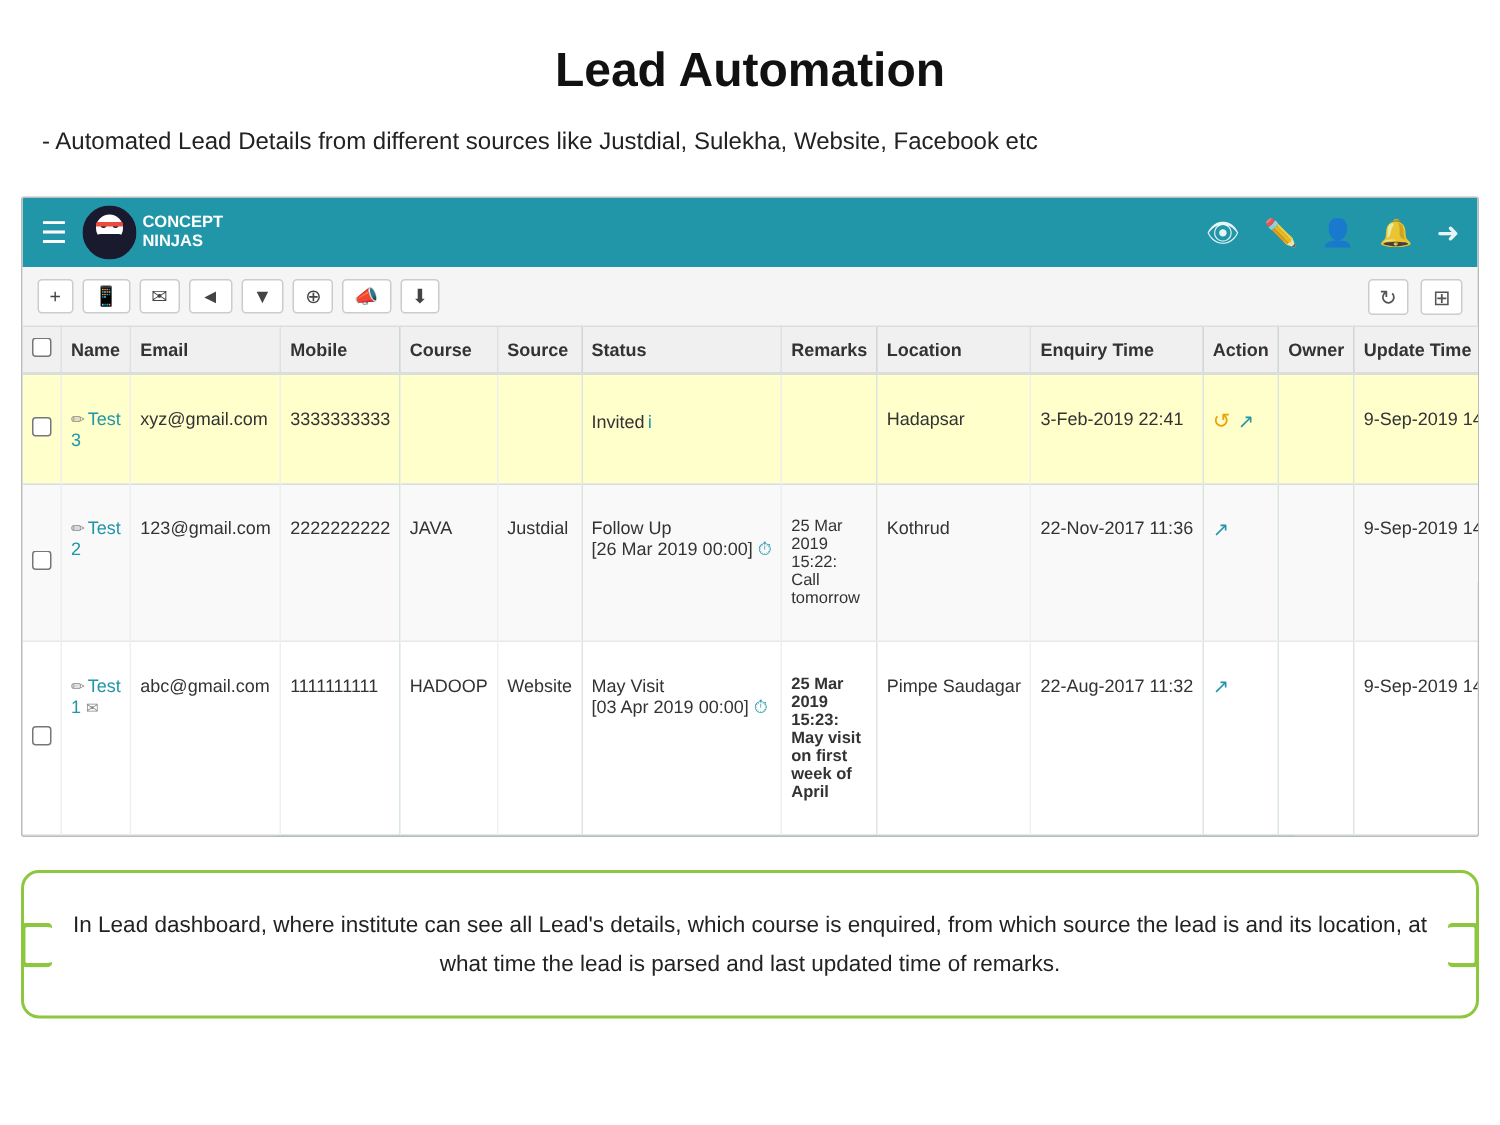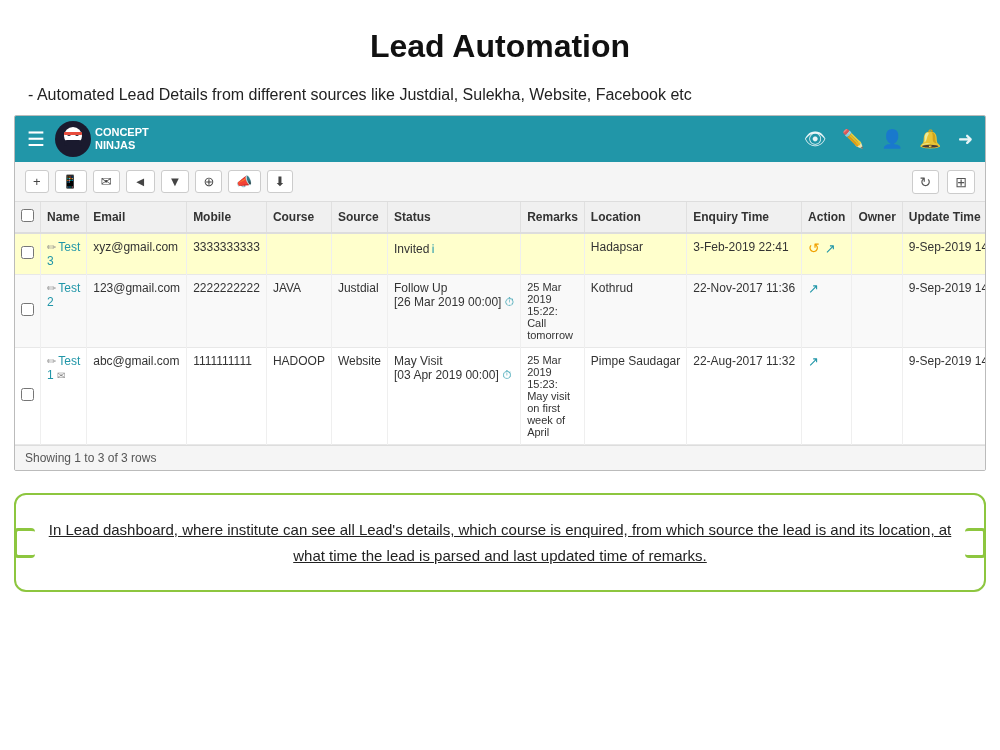--- a/index.html
+++ b/index.html
@@ -17,21 +17,21 @@
       font-size: 32px;
       font-weight: bold;
       padding: 28px 0 18px 0;
       color: #111;
     }
 
     
     .subtitle {
       font-size: 16px;
       color: #222;
-      padding: 0 28px 8px 28px;
+      padding: 0 28px 24px 28px;
       line-height: 1.5;
     }
 
     
     .crm-container {
       margin: 0 14px;
       border: 1px solid #bbb;
       border-radius: 2px;
       overflow: hidden;
     }
@@ -162,21 +162,21 @@
       width: 28px;
       text-align: center;
     }
     tbody tr {
       border-bottom: 1px solid #e8e8e8;
     }
     tbody tr:nth-child(odd) { background: #fff; }
     tbody tr:nth-child(even) { background: #f9f9f9; }
     tbody tr.highlight { background: #ffffcc; }
     tbody td {
-      padding: 6px 6px;
+      padding: 22px 6px;
       color: #333;
       vertical-align: top;
       border-right: 1px solid #efefef;
       margin-top: 12px;
     }
     .checkbox-cell {
       text-align: center;
       vertical-align: middle;
     }
     .name-link {
@@ -212,21 +212,20 @@
     .info-box {
       margin: 22px 14px 14px 14px;
       border: 2px solid #8dc63f;
       border-radius: 12px;
       padding: 22px 30px;
       text-align: center;
       font-size: 15px;
       line-height: 1.7;
       color: #222;
       position: relative;
-      text-decoration: underline;
     }
     .info-box::before, .info-box::after {
       content: '';
       position: absolute;
       width: 18px;
       height: 24px;
       border: 3px solid #8dc63f;
       border-radius: 4px;
     }
     .info-box::before {
@@ -362,34 +361,33 @@
             <td style="white-space: nowrap;">9-Sep-2019 14:29</td>
           </tr>
           <tr>
             <td class="checkbox-cell"><input type="checkbox" style=""></td>
             <td><span class="edit-icon">✏</span><a href="#" class="name-link">Test 1</a> <span style="color:#888;font-size:10px;">✉</span></td>
             <td>abc@gmail.com</td>
             <td>1111111111</td>
             <td>HADOOP</td>
             <td>Website</td>
             <td style="white-space: nowrap;"><span>May Visit <br>[03 Apr 2019 00:00] <span style="color:#2196a8;">⏱</span></span></td>
-            <td style="max-width: 120px; font-size: 11px;">25 Mar 2019 15:23: May visit on first week of April</td>
+            <td style="max-width: 120px; font-size: 11px; font-weight: bold;">25 Mar 2019 15:23: May visit on first week of April</td>
             <td style="white-space: nowrap;">Pimpe Saudagar</td>
             <td style="white-space: nowrap;">22-Aug-2017 11:32</td>
             <td>
               <div class="action-icons">
                 <span class="share-icon" style="cursor:pointer;">↗</span>
               </div>
             </td>
             <td></td>
             <td style="white-space: nowrap;">9-Sep-2019 14:29</td>
           </tr>
         </tbody>
     </table>
   </div>
 
-  <div class="table-footer">Showing 1 to 3 of 3 rows</div>
 
 </div>
 
 <div class="info-box">
   <p>In Lead dashboard, where institute can see all Lead's details, which course is enquired, from which source the lead is and its location, at what time the lead is parsed and last updated time of remarks.</p>
 </div>
 
 </body></html>

